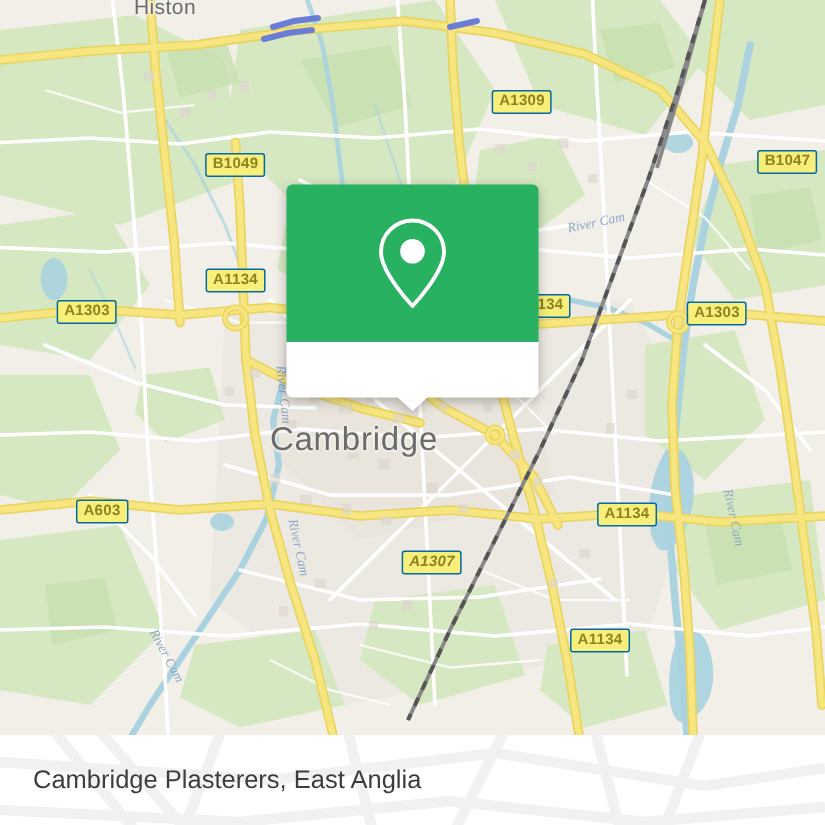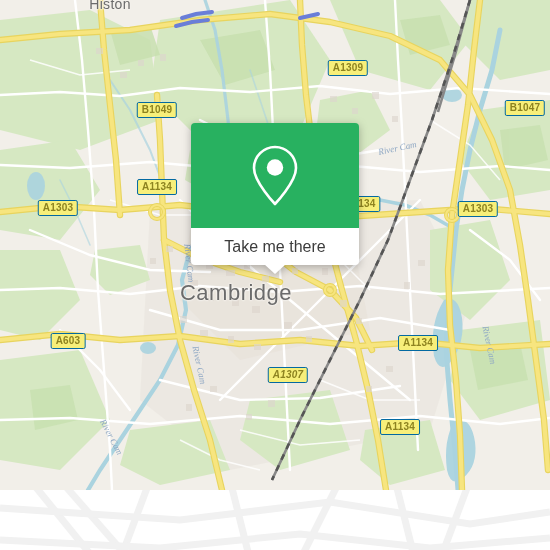--- a/index.html
+++ b/index.html
@@ -385,21 +385,20 @@
     <div class="place-label place-city" style="left:236px;top:293px;">Cambridge</div>
 
     <div id="callout">
       <div id="callout-head">
         <svg width="54" height="66" viewBox="0 0 54 66">
           <path d="M27 4 C15.4 4 6 13.4 6 25 C6 39 27 61 27 61 C27 61 48 39 48 25 C48 13.4 38.6 4 27 4 Z" fill="none" stroke="#ffffff" stroke-width="2.6" stroke-linejoin="round"></path>
           <circle cx="27" cy="24.5" r="8.2" fill="#ffffff"></circle>
         </svg>
       </div>
       <div id="callout-body">
-        <span id="callout-label">Take me there</span>
         <div id="callout-tail"></div>
       </div>
     </div>
 
   </div>
 
   <div id="footer">
     <svg id="footer-watermark" viewBox="0 0 550 60">
       <rect x="0" y="0" width="550" height="60" fill="#ffffff"></rect>
       <g stroke="#f1f1f1" fill="none" stroke-width="7">
@@ -407,15 +406,16 @@
         <path d="M60 -10 L130 70"></path>
         <path d="M150 -10 L120 70"></path>
         <path d="M0 18 L180 30 L330 12 L470 34 L550 22"></path>
         <path d="M230 -10 L250 70"></path>
         <path d="M300 70 L340 -10"></path>
         <path d="M395 -10 L415 70"></path>
         <path d="M470 -10 L440 70"></path>
         <path d="M0 50 L160 58 L300 44 L430 58 L550 48"></path>
       </g>
     </svg>
+    <div id="footer-title">Cambridge Plasterers, East Anglia</div>
   </div>
 
 </div>
 
 </body></html>

